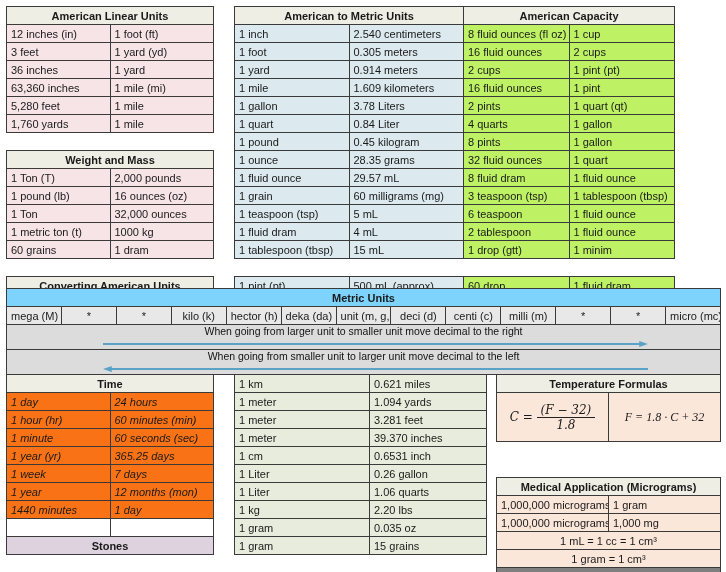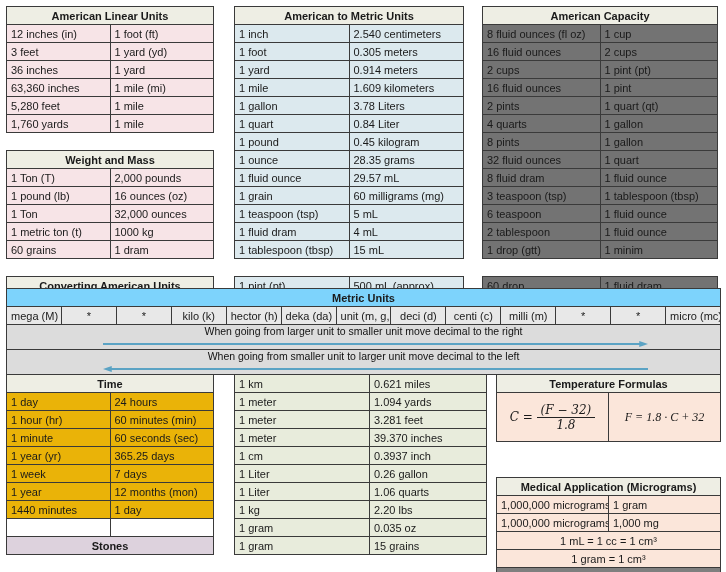--- a/index.html
+++ b/index.html
@@ -25,35 +25,35 @@
     vertical-align:middle;
   }
   td.blank{border:none;background:#ffffff;}
   .hdr{font-weight:bold;text-align:center;background:#eeeee4;}
   .ctr{text-align:center;}
   .ital{font-style:italic;}
 
   
   .pink{background:#f7e4e7;}
   .lav{background:#e2e2ef;}
-  .blue{background:#eab308;}
+  .blue{background:#f97316;font-style:italic;}
   .stone{background:#ddd2dd;}
   .cyan{background:#dce9ee;}
   .olive{background:#e8ecdc;}
-  .peach{background:#737373;margin-left:31px;}
+  .peach{background:#bef264;margin-left:31px;}
   .peach2{background:#fbe6da;}
   .darkgrey{background:#7f7f7f;color:#ffffff;font-style:italic;}
   .metrichdr{background:#7dd3fc;font-weight:bold;text-align:center;}
   .metriccell{background:#e8e8e8;text-align:center;}
   .arrowrow{background:#dcdcdc;}
 
   
   .colA{position:absolute;left:6px;top:6px;width:208px;}
   .colB{position:absolute;left:234px;top:6px;width:230px;}
-  .colC{position:absolute;left:482px;top:6px;width:236px;}
+  .colC{position:absolute;left:463px;top:6px;width:212px;}
   .colA table,.colB table,.colC table{width:100%;}
 
   .metricblock{position:absolute;left:6px;top:288px;width:715px;}
   .metricblock table{width:100%;}
 
   .colD{position:absolute;left:6px;top:374px;width:208px;}
   .colE{position:absolute;left:234px;top:374px;width:253px;}
   .colF{position:absolute;left:496px;top:374px;width:225px;}
   .colD table,.colE table,.colF table{width:100%;}
 
@@ -419,21 +419,21 @@
       <tr>
             <td class="olive">1 meter</td>
             <td class="olive">3.281 feet</td>
           </tr>
       <tr>
             <td class="olive">1 meter</td>
             <td class="olive">39.370 inches</td>
           </tr>
       <tr>
             <td class="olive">1 cm</td>
-            <td class="olive">0.3937 inch</td>
+            <td class="olive">0.6531 inch</td>
           </tr>
       <tr>
             <td class="olive">1 Liter</td>
             <td class="olive">0.26 gallon</td>
           </tr>
       <tr>
             <td class="olive">1 Liter</td>
             <td class="olive">1.06 quarts</td>
           </tr>
       <tr>

